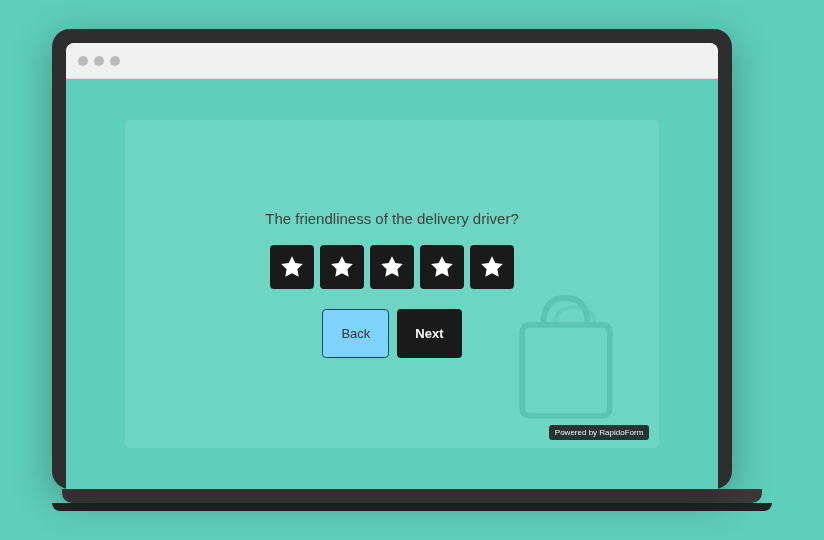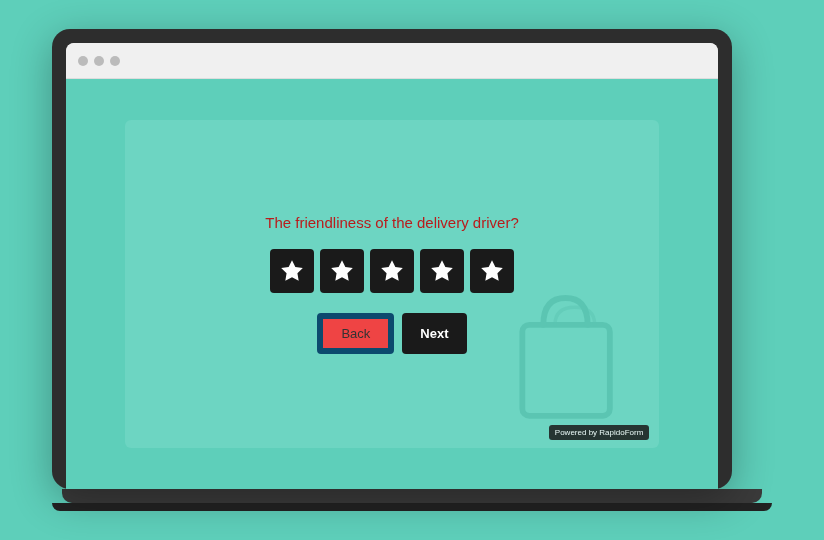--- a/index.html
+++ b/index.html
@@ -87,21 +87,21 @@
       opacity: 0.35;
     }
 
     .bag-svg {
       width: 120px;
       height: 140px;
     }
 
     .question-text {
       font-size: 15px;
-      color: #b91c1c;
+      color: #404040;
       margin-bottom: 18px;
       font-weight: 500;
       text-align: center;
     }
 
     .stars-row {
       display: flex;
       gap: 6px;
       margin-bottom: 20px;
     }
@@ -122,34 +122,34 @@
       height: 26px;
       fill: white;
     }
 
     .btn-row {
       display: flex;
       gap: 8px;
     }
 
     .btn-back {
-      background: #ef4444;
+      background: #7dd3fc;
       color: #333;
-      border: 6px solid #0c4a6e;
+      border: 1px solid #0c4a6e;
       padding: 7px 18px;
       border-radius: 4px;
       font-size: 13px;
       cursor: pointer;
     }
 
     .btn-next {
       background: #1a1a1a;
       color: #ffffff;
       border: none;
-      padding: 11px 18px;
+      padding: 17px 18px;
       border-radius: 4px;
       font-size: 13px;
       cursor: pointer;
       font-weight: 600;
     }
 
     .powered-by {
       position: absolute;
       bottom: 8px;
       right: 10px;

